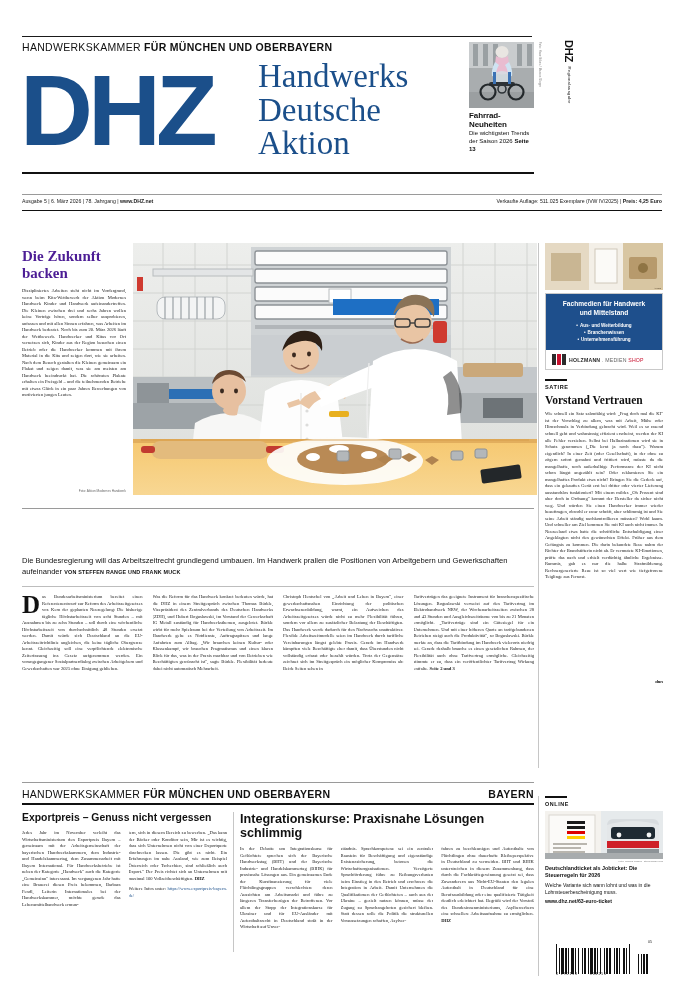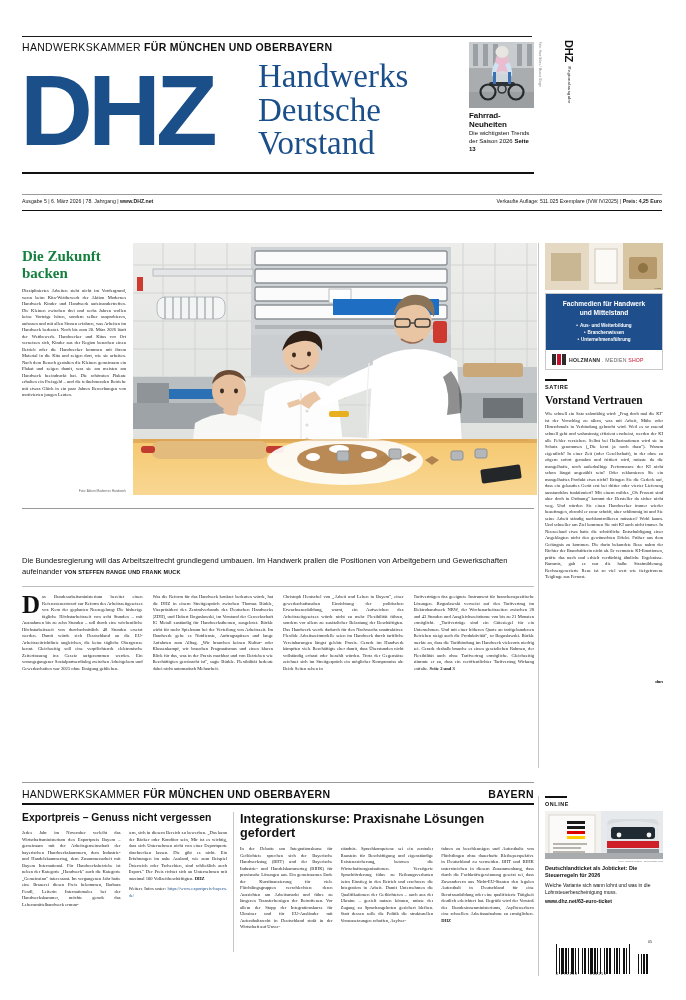--- a/index.html
+++ b/index.html
@@ -114,21 +114,21 @@
   .infoline b { font-weight: 700; }
   .info-rule {
     position: absolute; left: 22px; top: 210px; width: 640px;
     border-top: 1.3px solid #111;
   }
 
   
   .lead-head {
     position: absolute; left: 22px; top: 248px; width: 104px;
     font-family: "Liberation Serif", serif;
-    font-weight: 700; font-size: 15px; line-height: 17px; color: #15803d;
+    font-weight: 700; font-size: 15px; line-height: 17px; color: #4c1d95;
   }
   .lead-text {
     position: absolute; left: 22px; top: 288px; width: 104px; height: 196px;
     overflow: hidden;
   }
   .lead-credit {
     position: absolute; left: 22px; top: 489px; width: 104px;
     text-align: right; font-size: 3.2px; color: #666;
   }
 
@@ -296,21 +296,21 @@
     <div class="k-text">
       <span>HANDWERKSKAMMER</span><b> FÜR MÜNCHEN UND OBERBAYERN</b>
     </div>
   </div>
 
   <div class="masthead">
     <div class="dhz-logo">DHZ</div>
     <div class="dhz-words">
       <div>Handwerks</div>
       <div>Deutsche</div>
-      <div>Vorstand</div>
+      <div>Aktion</div>
     </div>
   </div>
 
   <div class="teaser">
     <div class="teaser-photo">
       <svg width="65" height="66" viewBox="0 0 65 66">
         <rect width="65" height="66" fill="#b7bbbd"></rect>
         <rect x="0" y="0" width="65" height="26" fill="#c9ccce"></rect>
         <rect x="4" y="2" width="5" height="22" fill="#9aa0a3"></rect>
         <rect x="14" y="2" width="5" height="22" fill="#9aa0a3"></rect>
@@ -576,21 +576,21 @@
         <span class="sign">DHZ</span>
         <div style="margin-top:4px">
           <span>Weitere Infos unter:</span>
           <span class="link-note">https://www.exportpreis-bayern.de/</span>
         </div>
       </div>
     </div>
   </div>
 
   <div class="low-right">
-    <div class="low-head big">Integrationskurse: Praxisnahe Lösungen gefordert</div>
+    <div class="low-head big">Integrationskurse: Praxisnahe Lösungen schlimmig</div>
     <div class="low-cols">
       <div class="c body-col">In der Debatte um Integrationskurse für Geflüchtete sprechen sich der Bayerische Handwerkstag (BHT) und der Bayerische Industrie- und Handelskammertag (BIHK) für praxisnahe Lösungen aus. Ein gemeinsames Ende der Kursfinanzierung für viele Flüchtlingsgruppen verschlechtere deren Aussichten am Arbeitsmarkt und führe zu längeren Transferbezügen der Betroffenen. Vor allem der Stopp der Integrationskurse für Ukrainer und für EU-Ausländer mit Aufenthaltsrecht in Deutschland stoßt in der Wirtschaft auf Unver-</div>
       <div class="c body-col">ständnis. Sprachkompetenz sei ein zentraler Baustein für Beschäftigung und eigenständige Existenzsicherung, betonen die Wirtschaftsorganisationen. Verzögerte Sprachförderung führe zu Reibungsverlusten beim Einstieg in den Betrieb und erschwere die Integration in Arbeit. Damit Unternehmen die Qualifikationen der Geflüchteten – auch aus der Ukraine – gezielt nutzen können, müsse der Zugang zu Sprachangeboten gesichert bleiben. Statt dessen solle die Politik die strukturellen Voraussetzungen schaffen, Asylver-</div>
       <div class="c body-col">
         <span>fahren zu beschleunigen und Aufenthalte von Flüchtlingen ohne dauerhafte Bleibeperspektive in Deutschland zu vermeiden. BHT und BIHK unterstreichen in diesem Zusammenhang, dass durch die Fachkräftegewinnung gesetzt sei, dass Zuwanderern aus Nicht-EU-Staaten den legalen Aufenthalt in Deutschland für eine Berufsausbildung oder eine qualifizierte Tätigkeit deutlich erleichtert hat. Begrüßt wird der Vorstoß des Bundesinnenministeriums, Asylbewerbern eine schnellere Arbeitsaufnahme zu ermöglichen.</span>
         <span class="sign">DHZ</span>
       </div>
     </div>
   </div>
 

